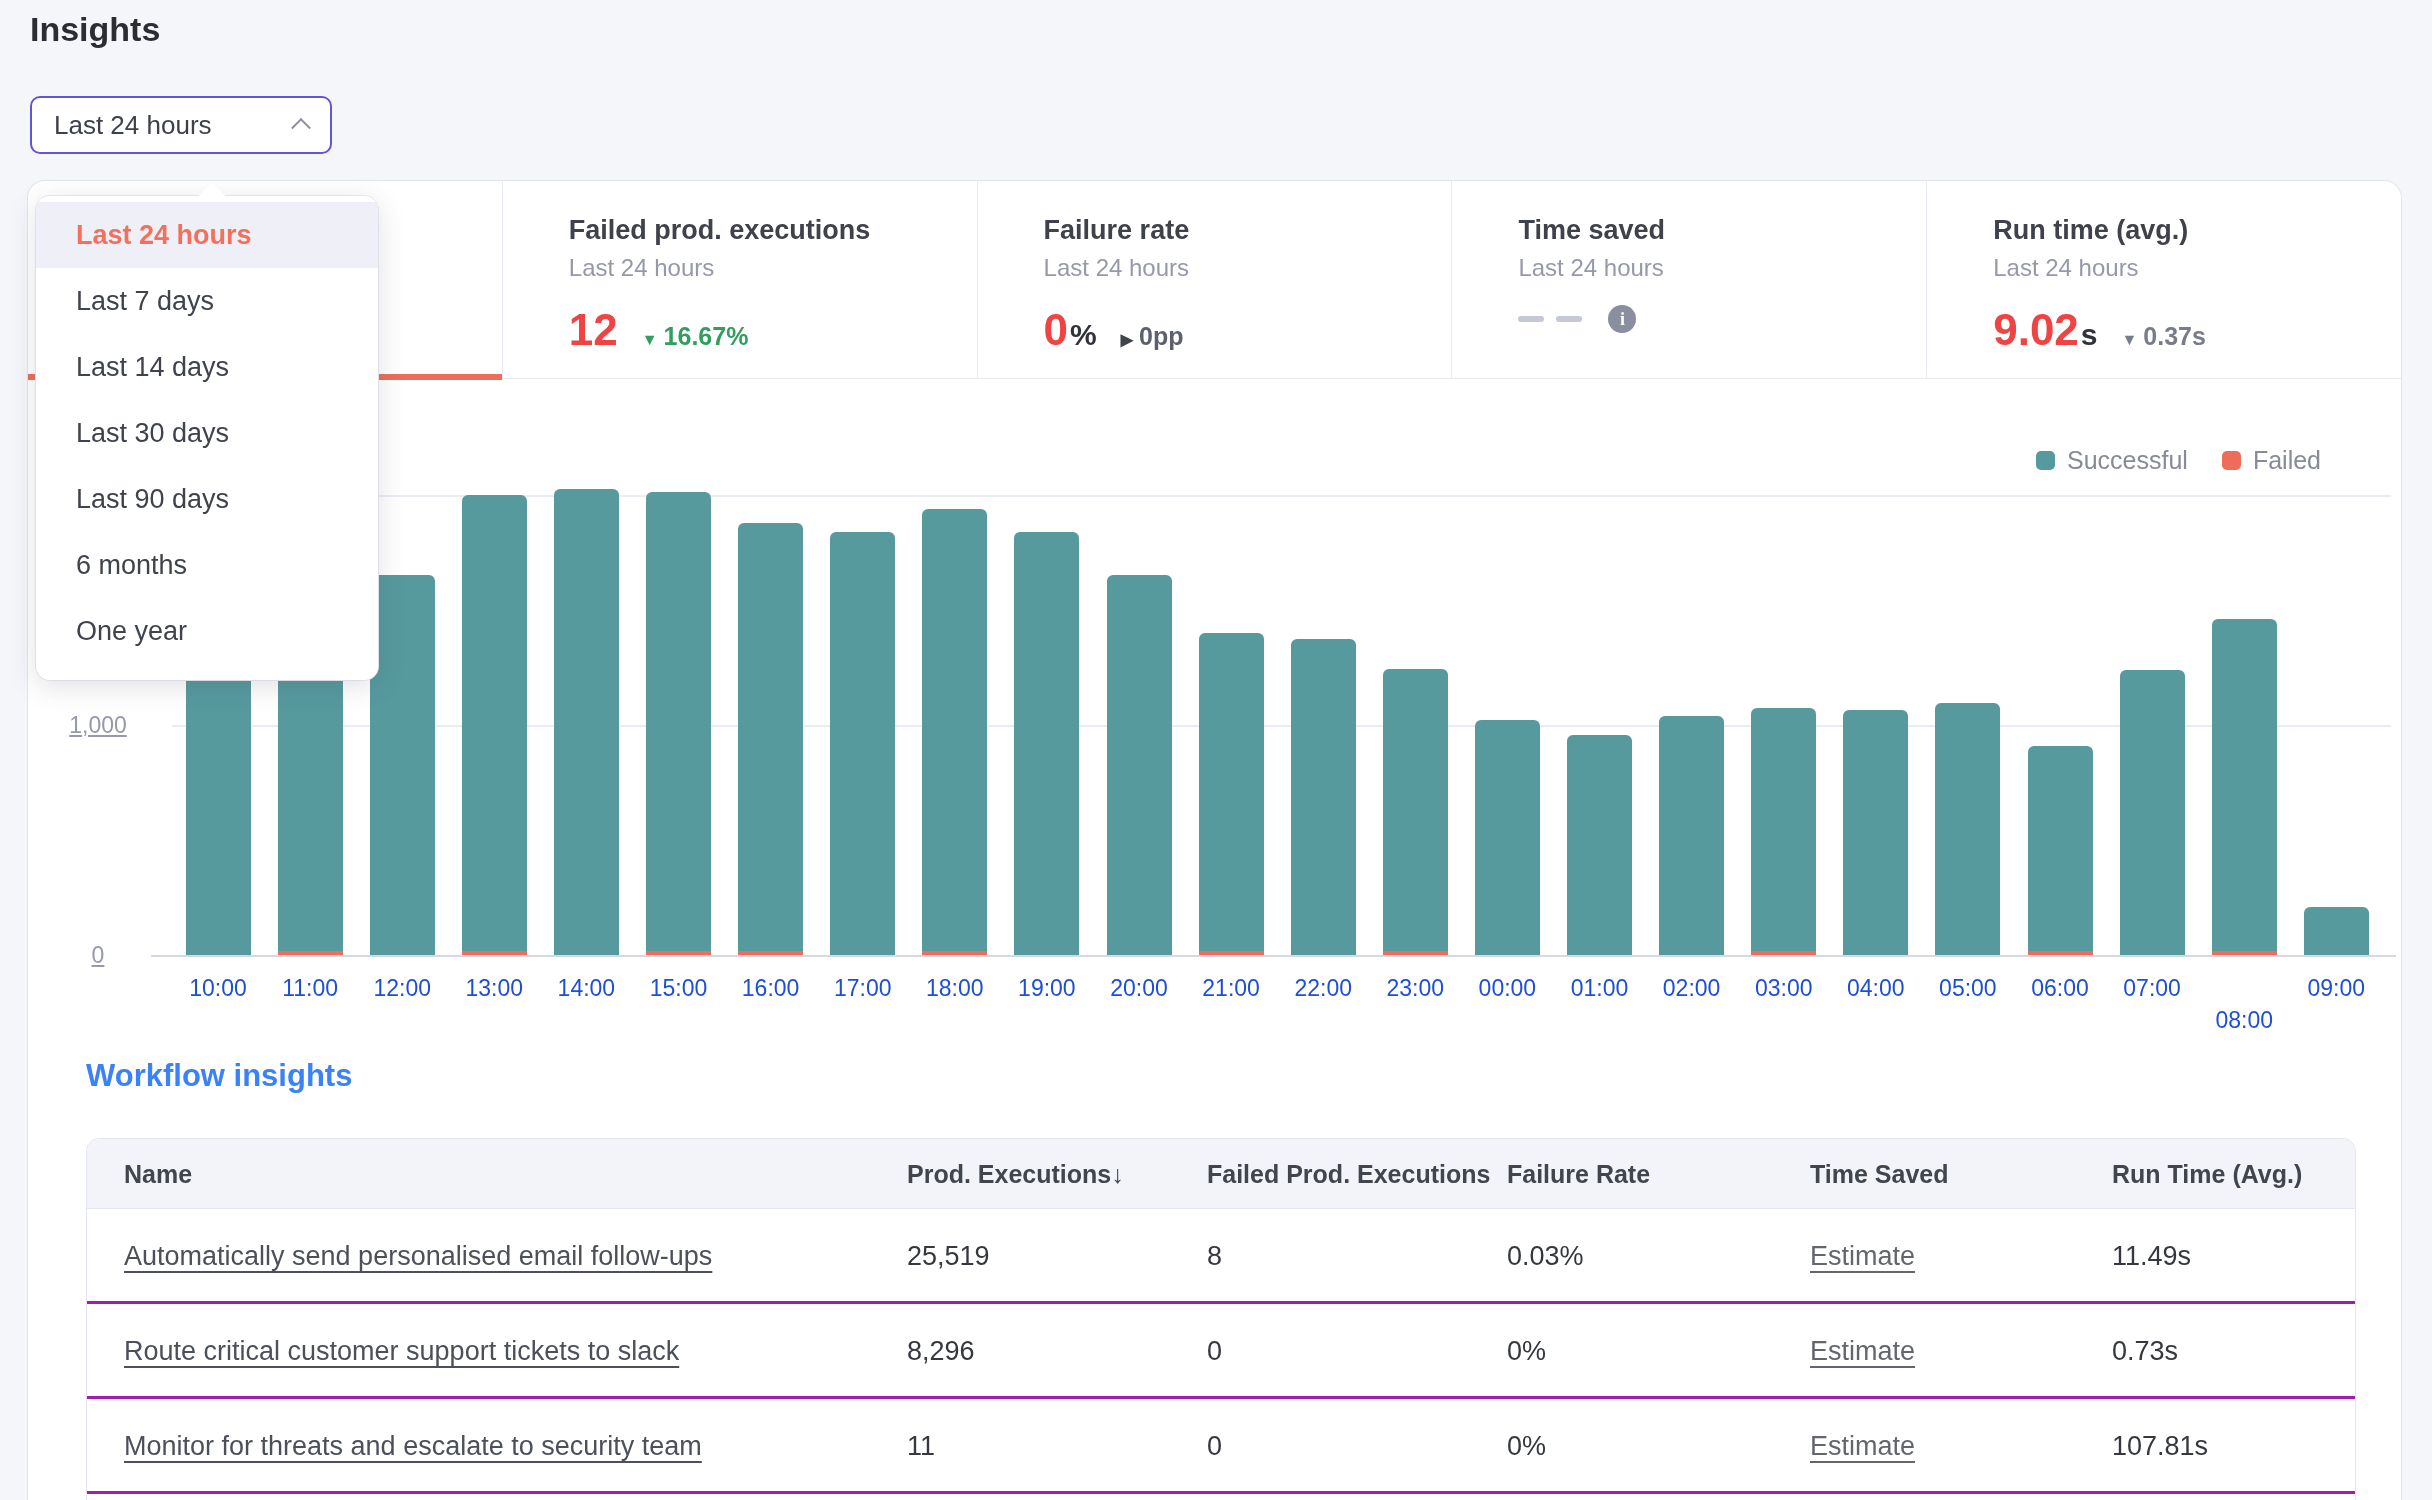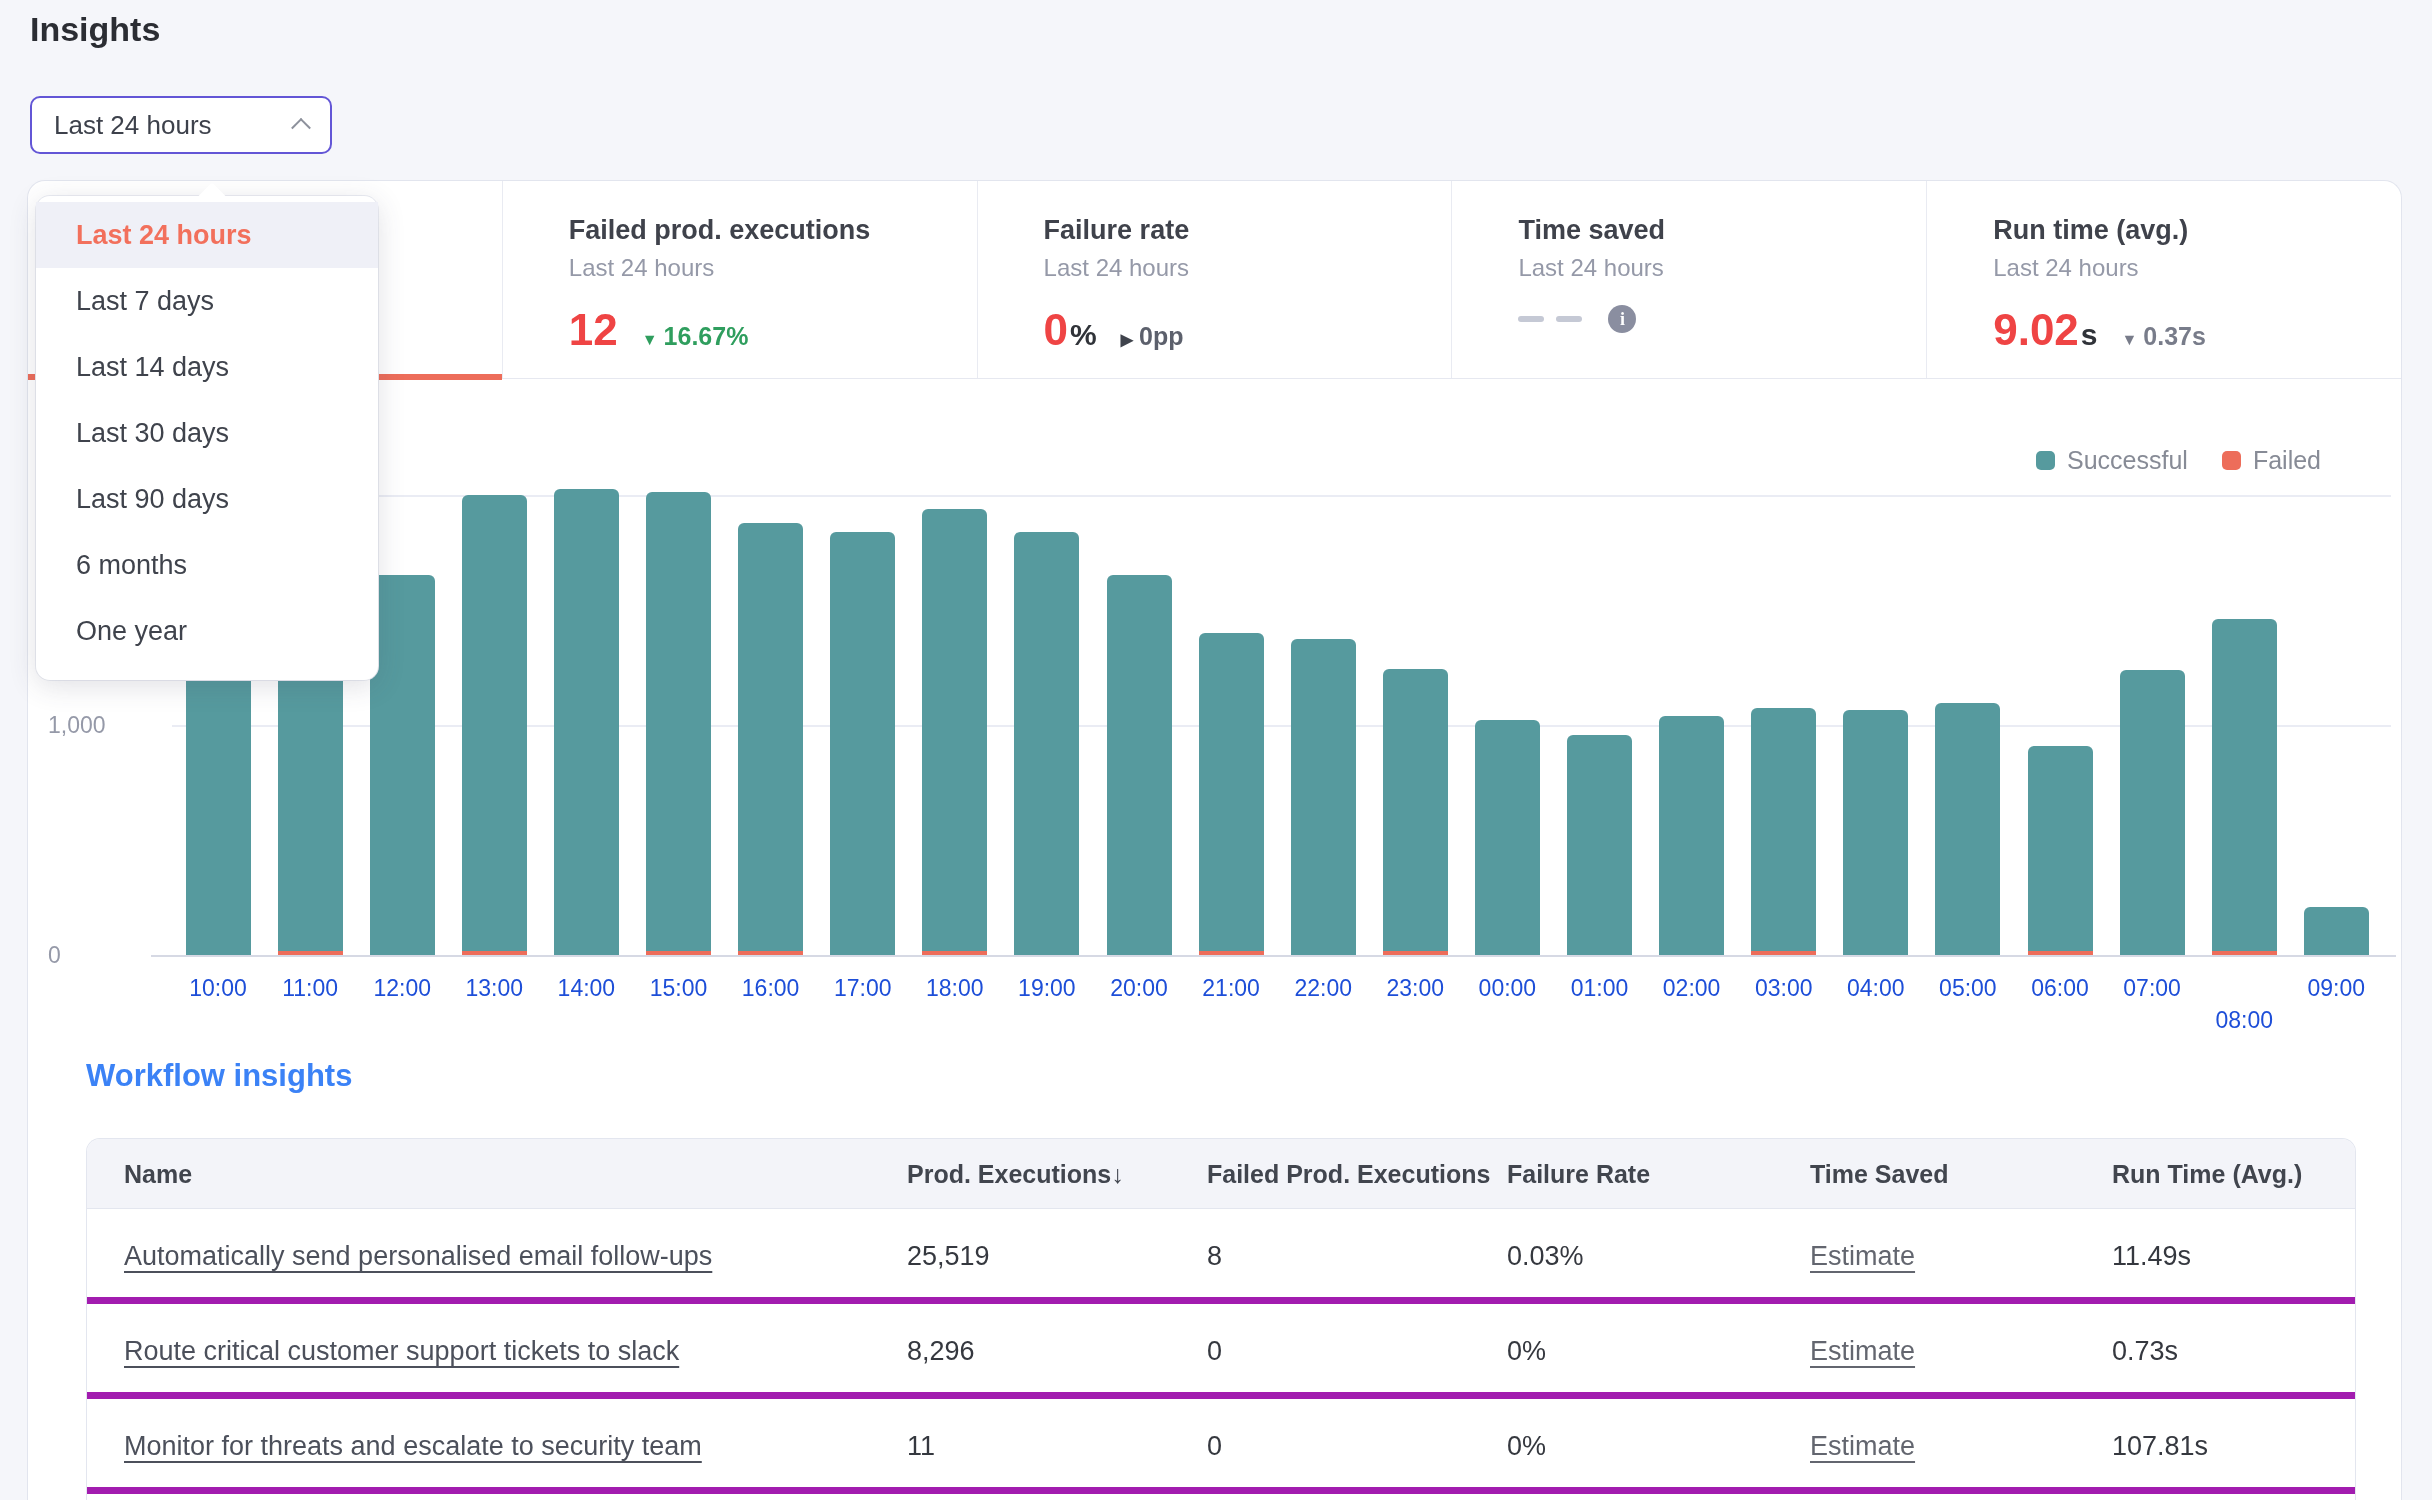--- a/index.html
+++ b/index.html
@@ -24,36 +24,36 @@
   .card-suffix { font-size:30px; font-weight:700; color:#303339; margin-left:2px; }
   .delta { display:inline-flex; align-items:baseline; margin-left:24px; font-size:25px; font-weight:700; }
   .delta .tri { font-size:16px; margin-right:6px; }
   .dash { display:inline-block; width:26px; height:6px; background:#c5c9d5; border-radius:3px; margin-right:12px; align-self:center; }
   .info-icon { display:inline-flex; width:28px; height:28px; border-radius:50%; background:#8a8ea0; color:#fff;
     font-size:18px; font-weight:700; align-items:center; justify-content:center; margin-left:14px; align-self:center; font-family:"Liberation Serif", serif; }
 
   
   .gridline { position:absolute; height:2px; background:#eaecf4; left:144px; width:2219px; }
   .baseline { position:absolute; height:2px; background:#d6d9e4; left:123px; width:2245px; }
-  .ylabel { position:absolute; width:100px; left:20px; text-align:left; font-size:23px; color:#9599a8; height:30px; line-height:30px; }
+  .ylabel { position:absolute; width:100px; left:20px; text-align:center; font-size:23px; color:#9599a8; height:30px; line-height:30px;text-decoration:underline; }
   .xlabel { position:absolute; width:92px; text-align:center; font-size:23px; color:#1d4ed8; height:30px; line-height:30px; }
   .bar { position:absolute; width:65px; background:#569a9e; border-radius:6px 6px 0 0; }
   .bar-failed { position:absolute; left:0; right:0; bottom:0; height:4px; background:#ed6d5a; }
   .legend { position:absolute; top:265px; right:80px; display:flex; align-items:center; gap:34px; }
   .legend-item { display:flex; align-items:center; gap:12px; cursor:pointer; }
   .legend-swatch { width:19px; height:19px; border-radius:5px; }
   .legend-label { font-size:25px; color:#878b96; }
 
   
   .wf-heading { position:absolute; left:58px; top:877px; font-size:31px; font-weight:700; color:#3b82f6; }
   .wf-table { position:absolute; left:58px; top:957px; width:2270px; height:363px;
     border:1px solid #e3e6ef; border-bottom:none; border-radius:14px 14px 0 0; background:#fff; overflow:hidden; }
   .wf-header { position:relative; height:70px; background:#f3f4f9; border-bottom:1px solid #e3e6ef; }
   .wf-hcell { position:absolute; top:0; height:70px; line-height:70px; font-size:25px; font-weight:600; color:#41454e; cursor:pointer; white-space:nowrap; }
-  .wf-row { position:relative; height:95px; border-bottom:7px solid #a21caf; }
+  .wf-row { position:relative; height:95px; border-bottom:3px solid #a21caf; }
   .wf-cell { position:absolute; top:0; height:95px; line-height:95px; font-size:27px; color:#35383f; white-space:nowrap; }
   .wf-link { color:#4c505b; text-decoration:underline; text-underline-offset:6px; cursor:pointer; }
   .est-link { color:#63666f; text-decoration:underline; text-underline-offset:6px; cursor:pointer; }
 
   
   .tf-control { position:absolute; left:30px; top:96px; width:302px; height:58px; background:#fff;
     border:2px solid #6356d6; border-radius:10px; display:flex; align-items:center; padding:0 22px;
     font-size:26px; color:#3d414b; z-index:60; cursor:pointer; justify-content:space-between; }
   .chevron-up { width:14px; height:14px; border-left:2px solid #8d919c; border-top:2px solid #8d919c;
     transform:rotate(45deg) translate(2px,2px); }

